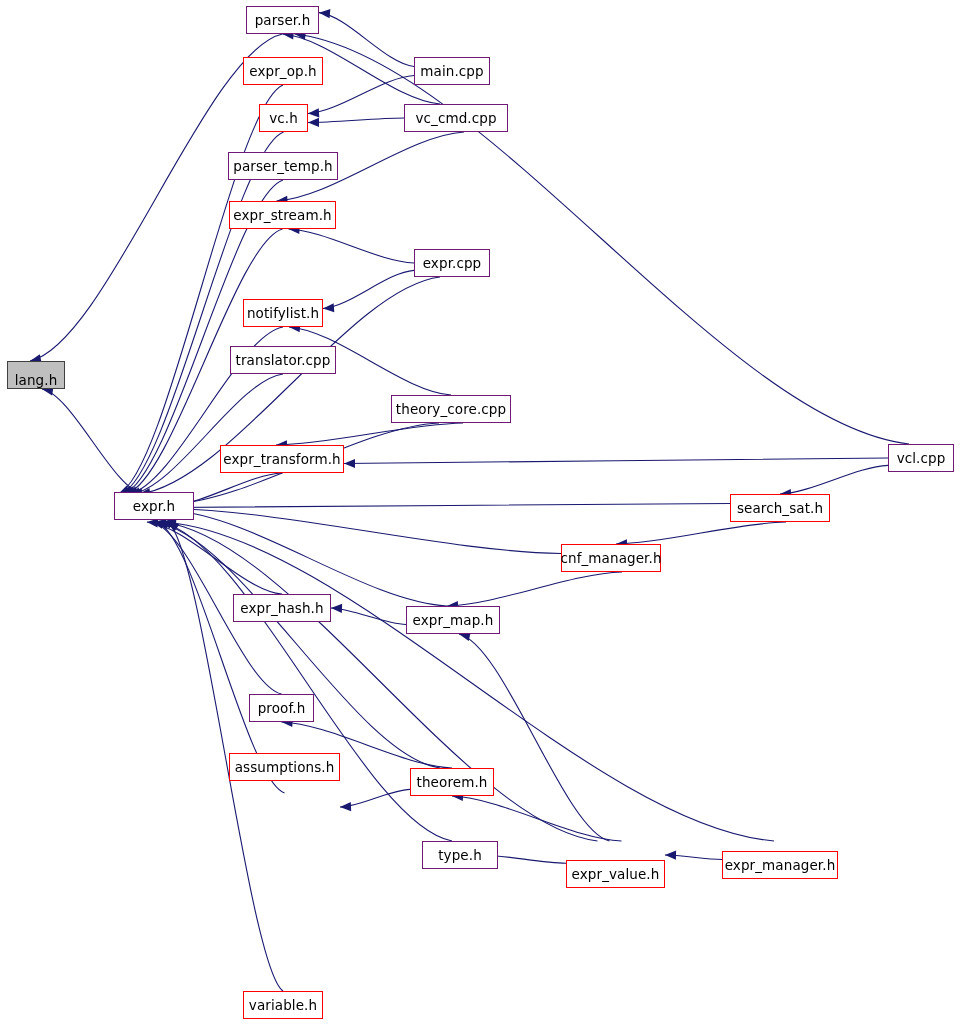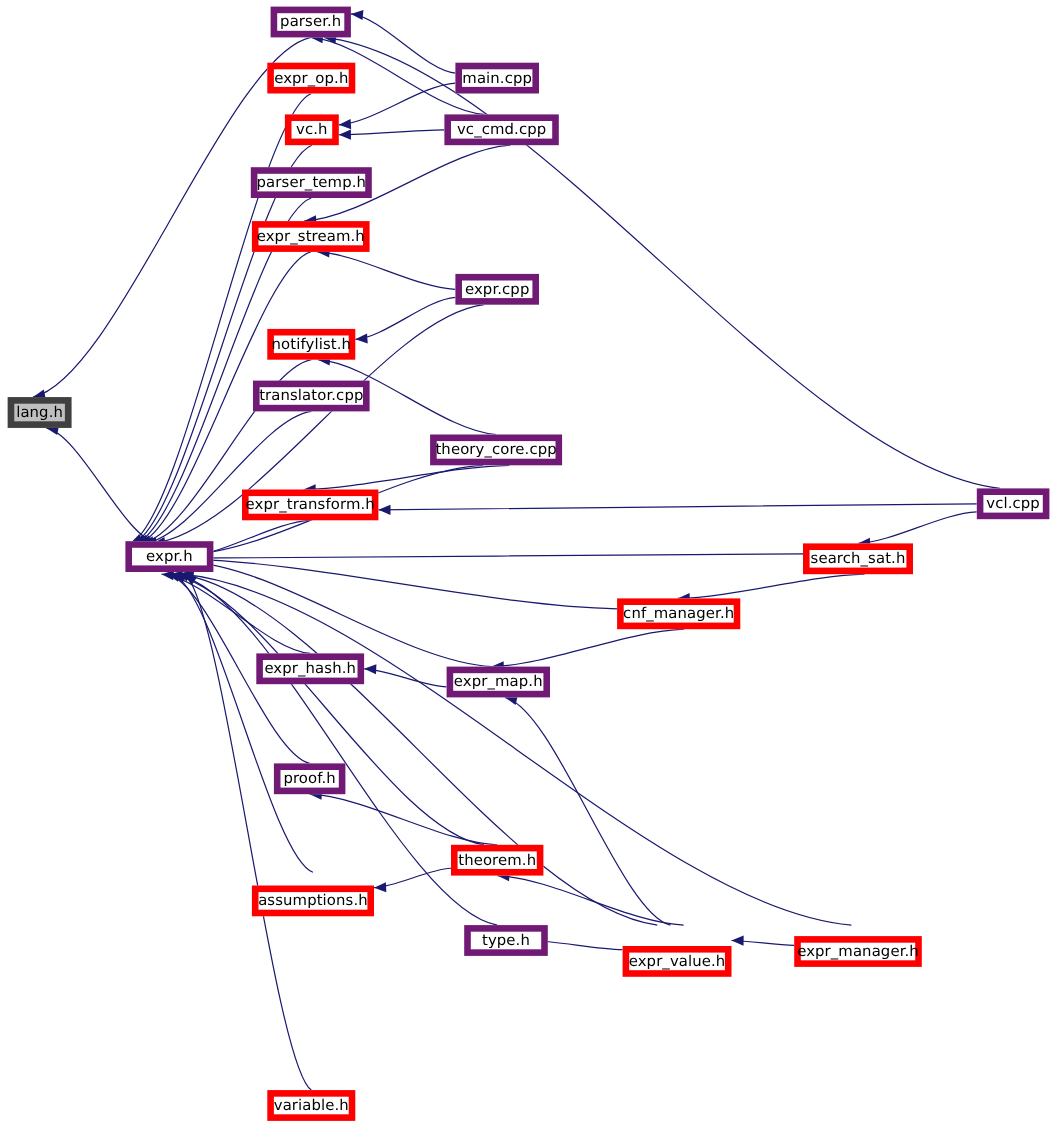--- a/index.html
+++ b/index.html
@@ -28,21 +28,21 @@
     stroke-width: 1.1;
   }
   .arrowhead {
     fill: #191970;
     stroke: none;
   }
   .node {
     position: absolute;
     box-sizing: border-box;
     height: 28px;
-    border: 6px solid #701a75;
+    border: 1px solid #701a75;
     background: #ffffff;
     display: flex;
     align-items: center;
     justify-content: center;
     font-size: 13.5px;
     color: #000000;
     white-space: nowrap;
     letter-spacing: 0.1px;
   }
   .node.red {
@@ -265,21 +265,21 @@
       </div>
       <div class="node" style="left: 114px; top: 492px; width: 80px;">
         <span class="node-label">expr.h</span>
       </div>
       <div class="node" style="left: 233px; top: 594px; width: 98px;">
         <span class="node-label">expr_hash.h</span>
       </div>
       <div class="node" style="left: 249px; top: 694px; width: 65px;">
         <span class="node-label">proof.h</span>
       </div>
-      <div class="node red" style="left: 229px; top: 805px; width: 111px; align-items: center;">
+      <div class="node red" style="left: 229px; top: 753px; width: 111px; align-items: center;">
         <span class="node-label">assumptions.h</span>
       </div>
       <div class="node red" style="left: 243px; top: 991px; width: 80px;">
         <span class="node-label">variable.h</span>
       </div>
       <div class="node" style="left: 414px; top: 57px; width: 76px;">
         <span class="node-label">main.cpp</span>
       </div>
       <div class="node" style="left: 404px; top: 104px; width: 104px;">
         <span class="node-label">vc_cmd.cpp</span>
@@ -292,21 +292,21 @@
       </div>
       <div class="node" style="left: 406px; top: 606px; width: 94px;">
         <span class="node-label">expr_map.h</span>
       </div>
       <div class="node red" style="left: 410px; top: 768px; width: 84px; text-align: center;">
         <span class="node-label">theorem.h</span>
       </div>
       <div class="node" style="left: 422px; top: 841px; width: 76px;">
         <span class="node-label">type.h</span>
       </div>
-      <div class="node red" style="left: 561px; top: 544px; width: 112px;">
+      <div class="node red" style="left: 561px; top: 544px; width: 100px;">
         <span class="node-label">cnf_manager.h</span>
       </div>
       <div class="node red" style="left: 566px; top: 860px; width: 99px;">
         <span class="node-label">expr_value.h</span>
       </div>
       <div class="node red" style="left: 730px; top: 494px; width: 100px;">
         <span class="node-label">search_sat.h</span>
       </div>
       <div class="node red" style="left: 722px; top: 841px; width: 116px; margin-top: 10px;">
         <span class="node-label">expr_manager.h</span>

